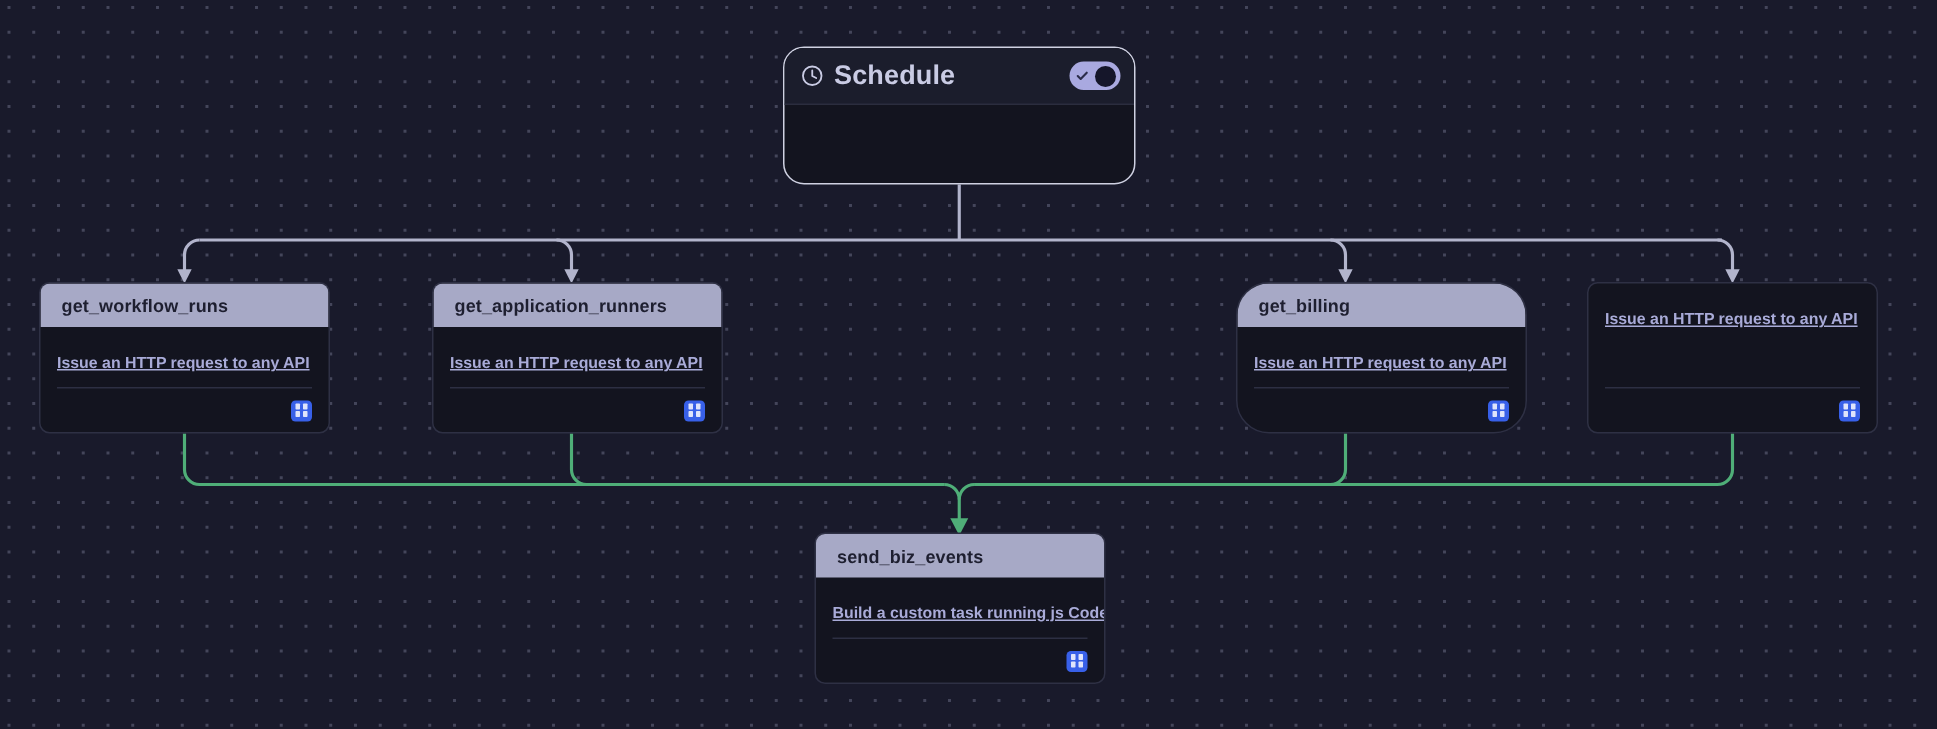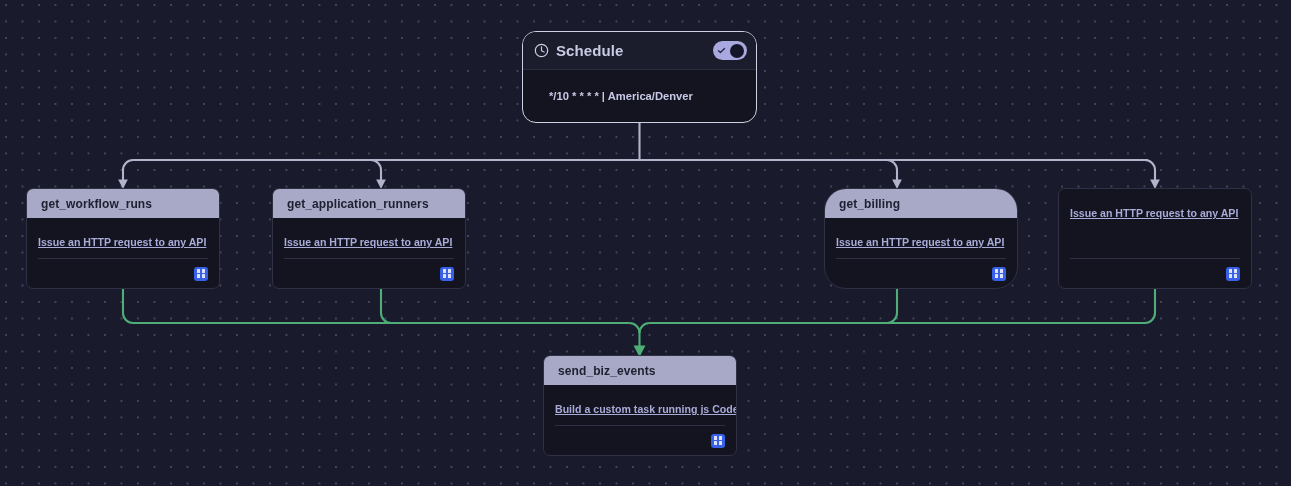--- a/index.html
+++ b/index.html
@@ -58,21 +58,21 @@
   .trigger-head {
     height: 38px;
     display: flex;
     align-items: center;
     padding: 0 9px 0 11px;
     background: #1b1d2c;
     border-bottom: 1px solid #2b2d3e;
   }
   .clock-icon { width: 15px; height: 15px; flex: 0 0 auto; margin-right: 7px; }
   .trigger-title {
-    font-size: 15px;
+    font-size: 18px;
     font-weight: bold;
     color: #c9cbe4;
     letter-spacing: .1px;
     flex: 1 1 auto;
     white-space: nowrap;
   }
   .toggle {
     width: 34px;
     height: 19px;
     border-radius: 10px;
@@ -210,43 +210,40 @@
         <path d="M8,4.2 L8,8.2 L10.8,9.6" fill="none" stroke="#c9cbe4" stroke-width="1.3" stroke-linecap="round" stroke-linejoin="round"></path>
       </svg>
       <span class="trigger-title">Schedule</span>
       <div class="toggle">
         <svg class="tick" viewBox="0 0 12 12">
           <path d="M2,6.3 L4.6,8.8 L10,3.3" fill="none" stroke="#2b2c4a" stroke-width="1.9" stroke-linecap="round" stroke-linejoin="round"></path>
         </svg>
         <span class="knob"></span>
       </div>
     </div>
-    <div class="trigger-body">
-      <span class="cron-text">*/10 * * * * | America/Denver</span>
-    </div>
   </div>
 
   <div class="node" style="left:26px; top:188px;">
     <div class="node-head">
       <span class="node-title">get_workflow_runs</span>
     </div>
     <div class="node-body">
       <span class="node-desc">Issue an HTTP request to any API</span>
     </div>
     <div class="node-foot">
       <span class="grid-icon">
         <i></i>
           <i></i>
           <i></i>
           <i></i>
       </span>
     </div>
   </div>
 
-  <div class="node" style="left:272px; top:188px;">
+  <div class="node" style="left:288px; top:188px;">
     <div class="node-head">
       <span class="node-title">get_application_runners</span>
     </div>
     <div class="node-body">
       <span class="node-desc">Issue an HTTP request to any API</span>
     </div>
     <div class="node-foot">
       <span class="grid-icon">
         <i></i>
           <i></i>

